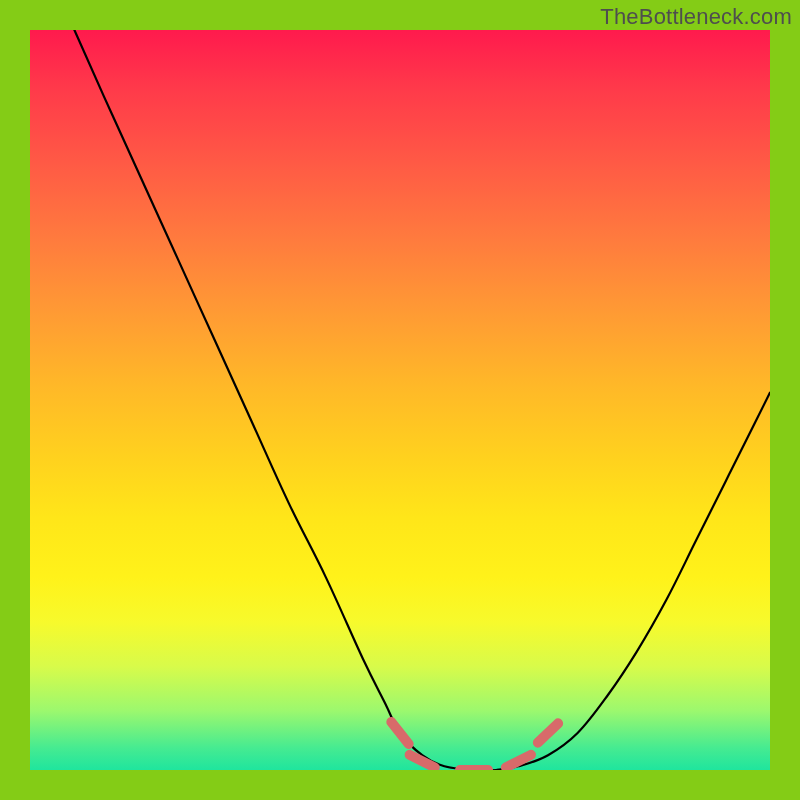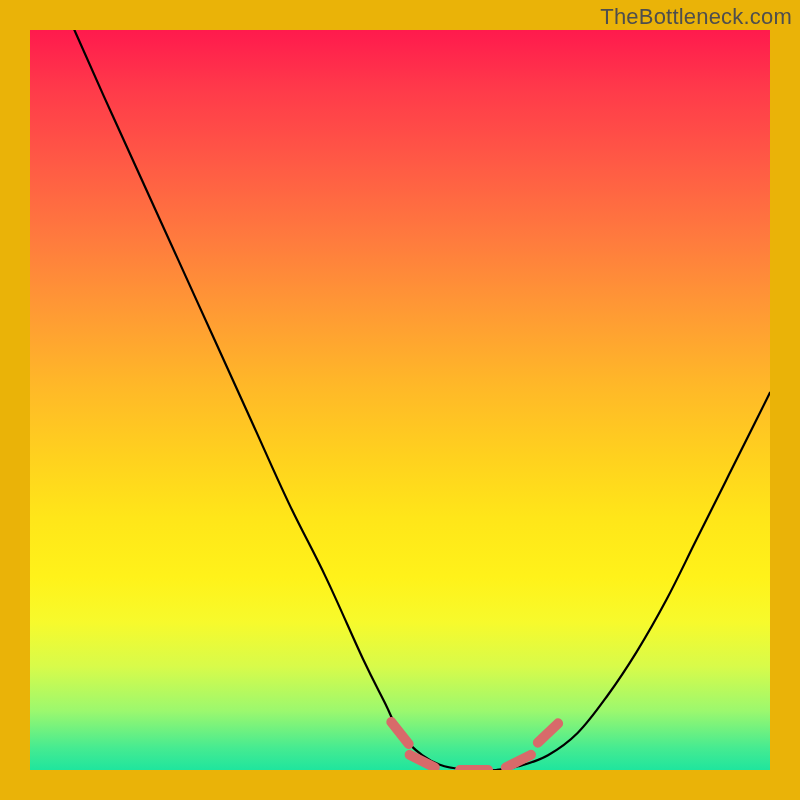--- a/index.html
+++ b/index.html
@@ -10,21 +10,21 @@
     background: #000;
     overflow: hidden;
     font-family: Arial, Helvetica, sans-serif;
   }
   .frame {
     position: absolute;
     left: 0;
     top: 0;
     width: 800px;
     height: 800px;
-    background: #eab308;
+    background: #84cc16;
   }
   .plot-area {
     position: absolute;
     left: 30px;
     top: 30px;
     width: 740px;
     height: 740px;
     background: linear-gradient(to bottom,
       #ff1a4d 0%,
       #ff3a4a 8%,

